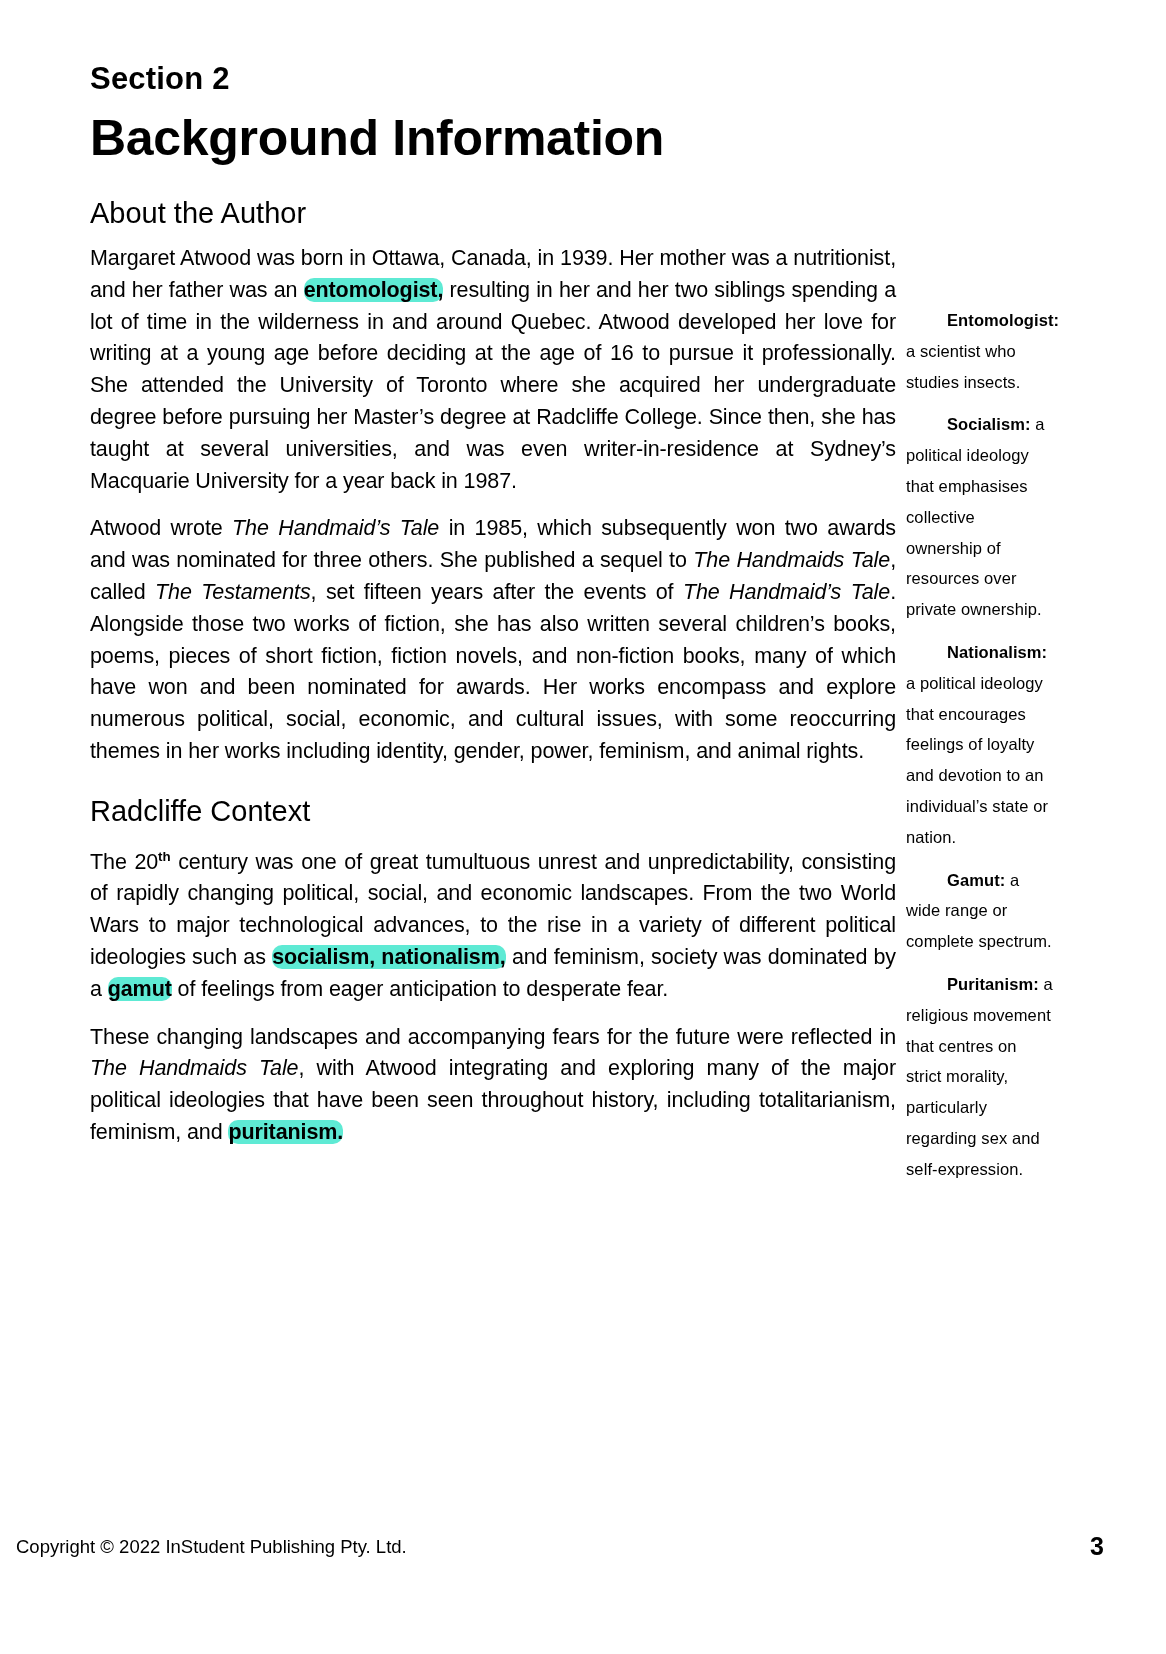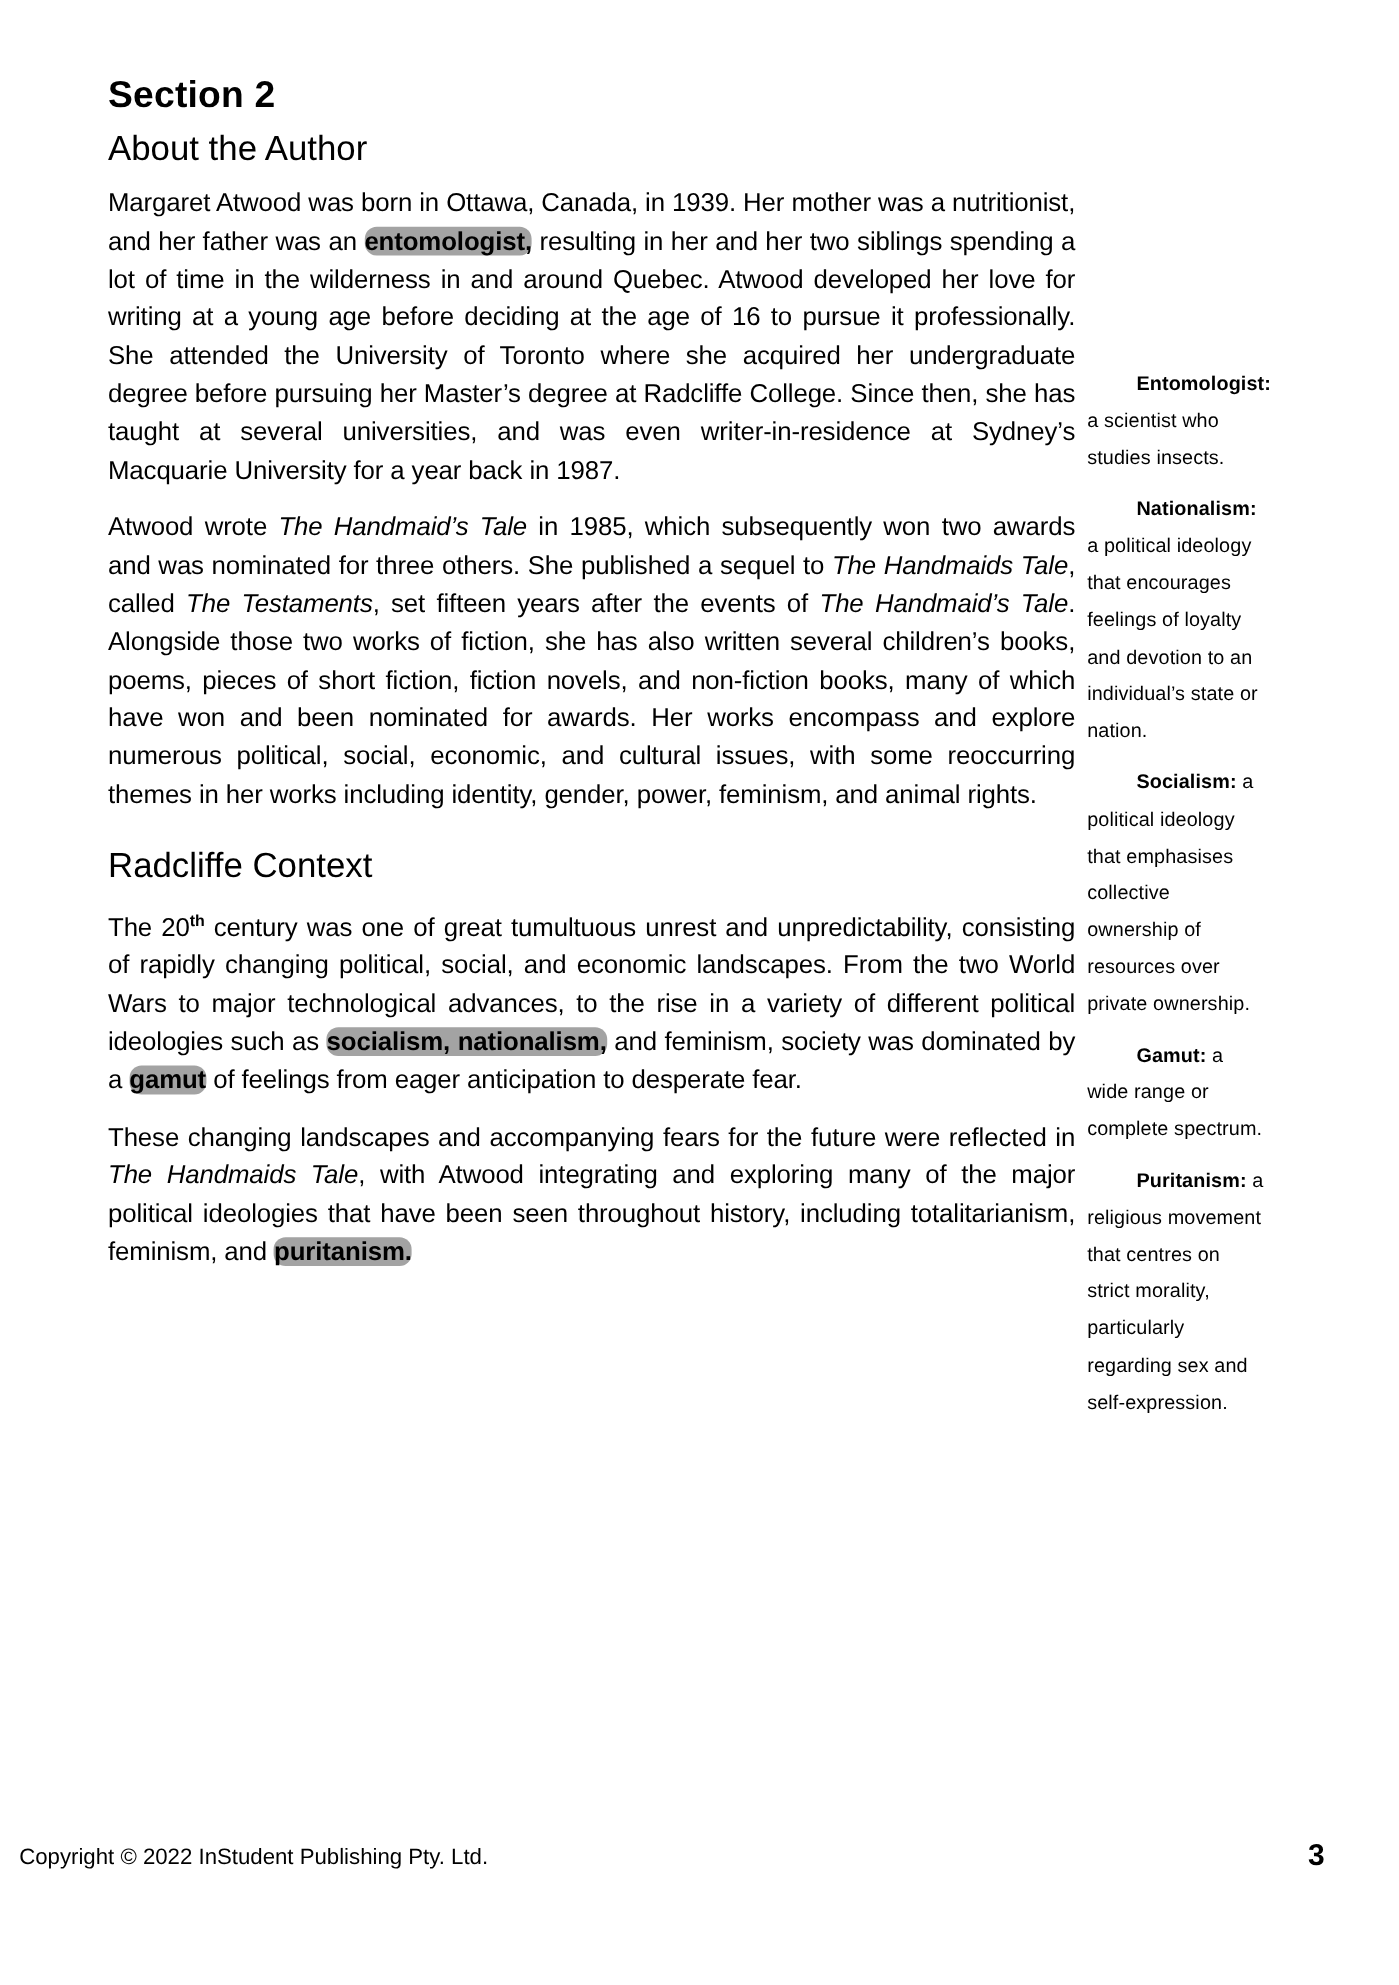--- a/index.html
+++ b/index.html
@@ -60,21 +60,21 @@
     font-size: 21.5px;
     line-height: 31.8px;
     text-align: justify;
     margin: 0 0 16px 0;
     letter-spacing: -0.1px;
   }
   em {
     font-style: italic;
   }
   .hl {
-    background: #a3a3a3;
+    background: #5eead4;
     font-weight: bold;
     border-radius: 10px;
   }
   sup {
     font-size: 0.62em;
     vertical-align: super;
     font-weight: bold;
   }
   
   .sidebar {
@@ -117,20 +117,21 @@
 </style>
 </head>
 <body>
 
 <div class="page">
 
   <div class="content">
 
     <div class="section-label">Section 2</div>
 
+    <h1 class="page-title">Background Information</h1>
 
     <div class="columns">
       <div class="maincol">
 
         <h2 class="heading">About the Author</h2>
 
         <p class="body-p"><span>Margaret Atwood was born in Ottawa, Canada, in 1939.  Her mother was a nutritionist, and her father was an </span><span class="hl">entomologist,</span><span> resulting in her and her two siblings spending a lot of time in the wilderness in and around Quebec.  Atwood developed her love for writing at a young age before deciding at the age of 16 to pursue it professionally.  She attended the University of Toronto where she acquired her undergraduate degree before pursuing her Master’s degree at Radcliffe College.  Since then, she has taught at several universities, and was even writer-in-residence at Sydney’s Macquarie University for a year back in 1987.</span></p>
 
         <p class="body-p"><span>Atwood wrote </span><em>The Handmaid’s Tale</em><span> in 1985, which subsequently won two awards and was nominated for three others.  She published a sequel to </span><em>The Handmaids Tale</em><span>, called </span><em>The Testaments</em><span>, set fifteen years after the events of </span><em>The Handmaid’s Tale</em><span>.   Alongside those two works of fiction, she has also written several children’s books, poems, pieces of short fiction, fiction novels, and non-fiction books, many of which have won and been nominated for awards.  Her works encompass and explore numerous political, social, economic, and cultural issues, with some reoccurring themes in her works including identity, gender, power, feminism, and animal rights.</span></p>
 
@@ -139,22 +140,22 @@
         <p class="body-p"><span>The 20</span><sup>th</sup><span> century was one of great tumultuous unrest and unpredictability, consisting of rapidly changing political, social, and economic landscapes.  From the two World Wars to major technological advances, to the rise in a variety of different political ideologies such as </span><span class="hl">socialism, nationalism,</span><span> and feminism, society was dominated by a </span><span class="hl">gamut</span><span> of feelings from eager anticipation to desperate fear.</span></p>
 
         <p class="body-p"><span>These changing landscapes and accompanying fears for the future were reflected in </span><em>The Handmaids Tale</em><span>, with Atwood integrating and exploring many of the major political ideologies that have been seen throughout history, including totalitarianism, feminism, and </span><span class="hl">puritanism.</span></p>
 
       </div>
     </div>
   </div>
 
   <div class="sidebar">
     <div class="gloss"><span class="term">Entomologist:</span><span> a scientist who studies insects.</span></div>
+    <div class="gloss"><span class="term">Socialism:</span><span> a political ideology that emphasises collective ownership of resources over private ownership.</span></div>
     <div class="gloss"><span class="term">Nationalism:</span><span> a political ideology that encourages feelings of loyalty and devotion to an individual’s state or nation.</span></div>
-    <div class="gloss"><span class="term">Socialism:</span><span> a political ideology that emphasises collective ownership of resources over private ownership.</span></div>
     <div class="gloss"><span class="term">Gamut:</span><span> a wide range or complete spectrum.</span></div>
     <div class="gloss"><span class="term">Puritanism:</span><span> a religious movement that centres on strict morality, particularly regarding sex and self-expression.</span></div>
   </div>
 
   <div class="footer">
     <div class="copyright">Copyright © 2022 InStudent Publishing Pty. Ltd.</div>
     <div class="pagenum">3</div>
   </div>
 
 </div>

